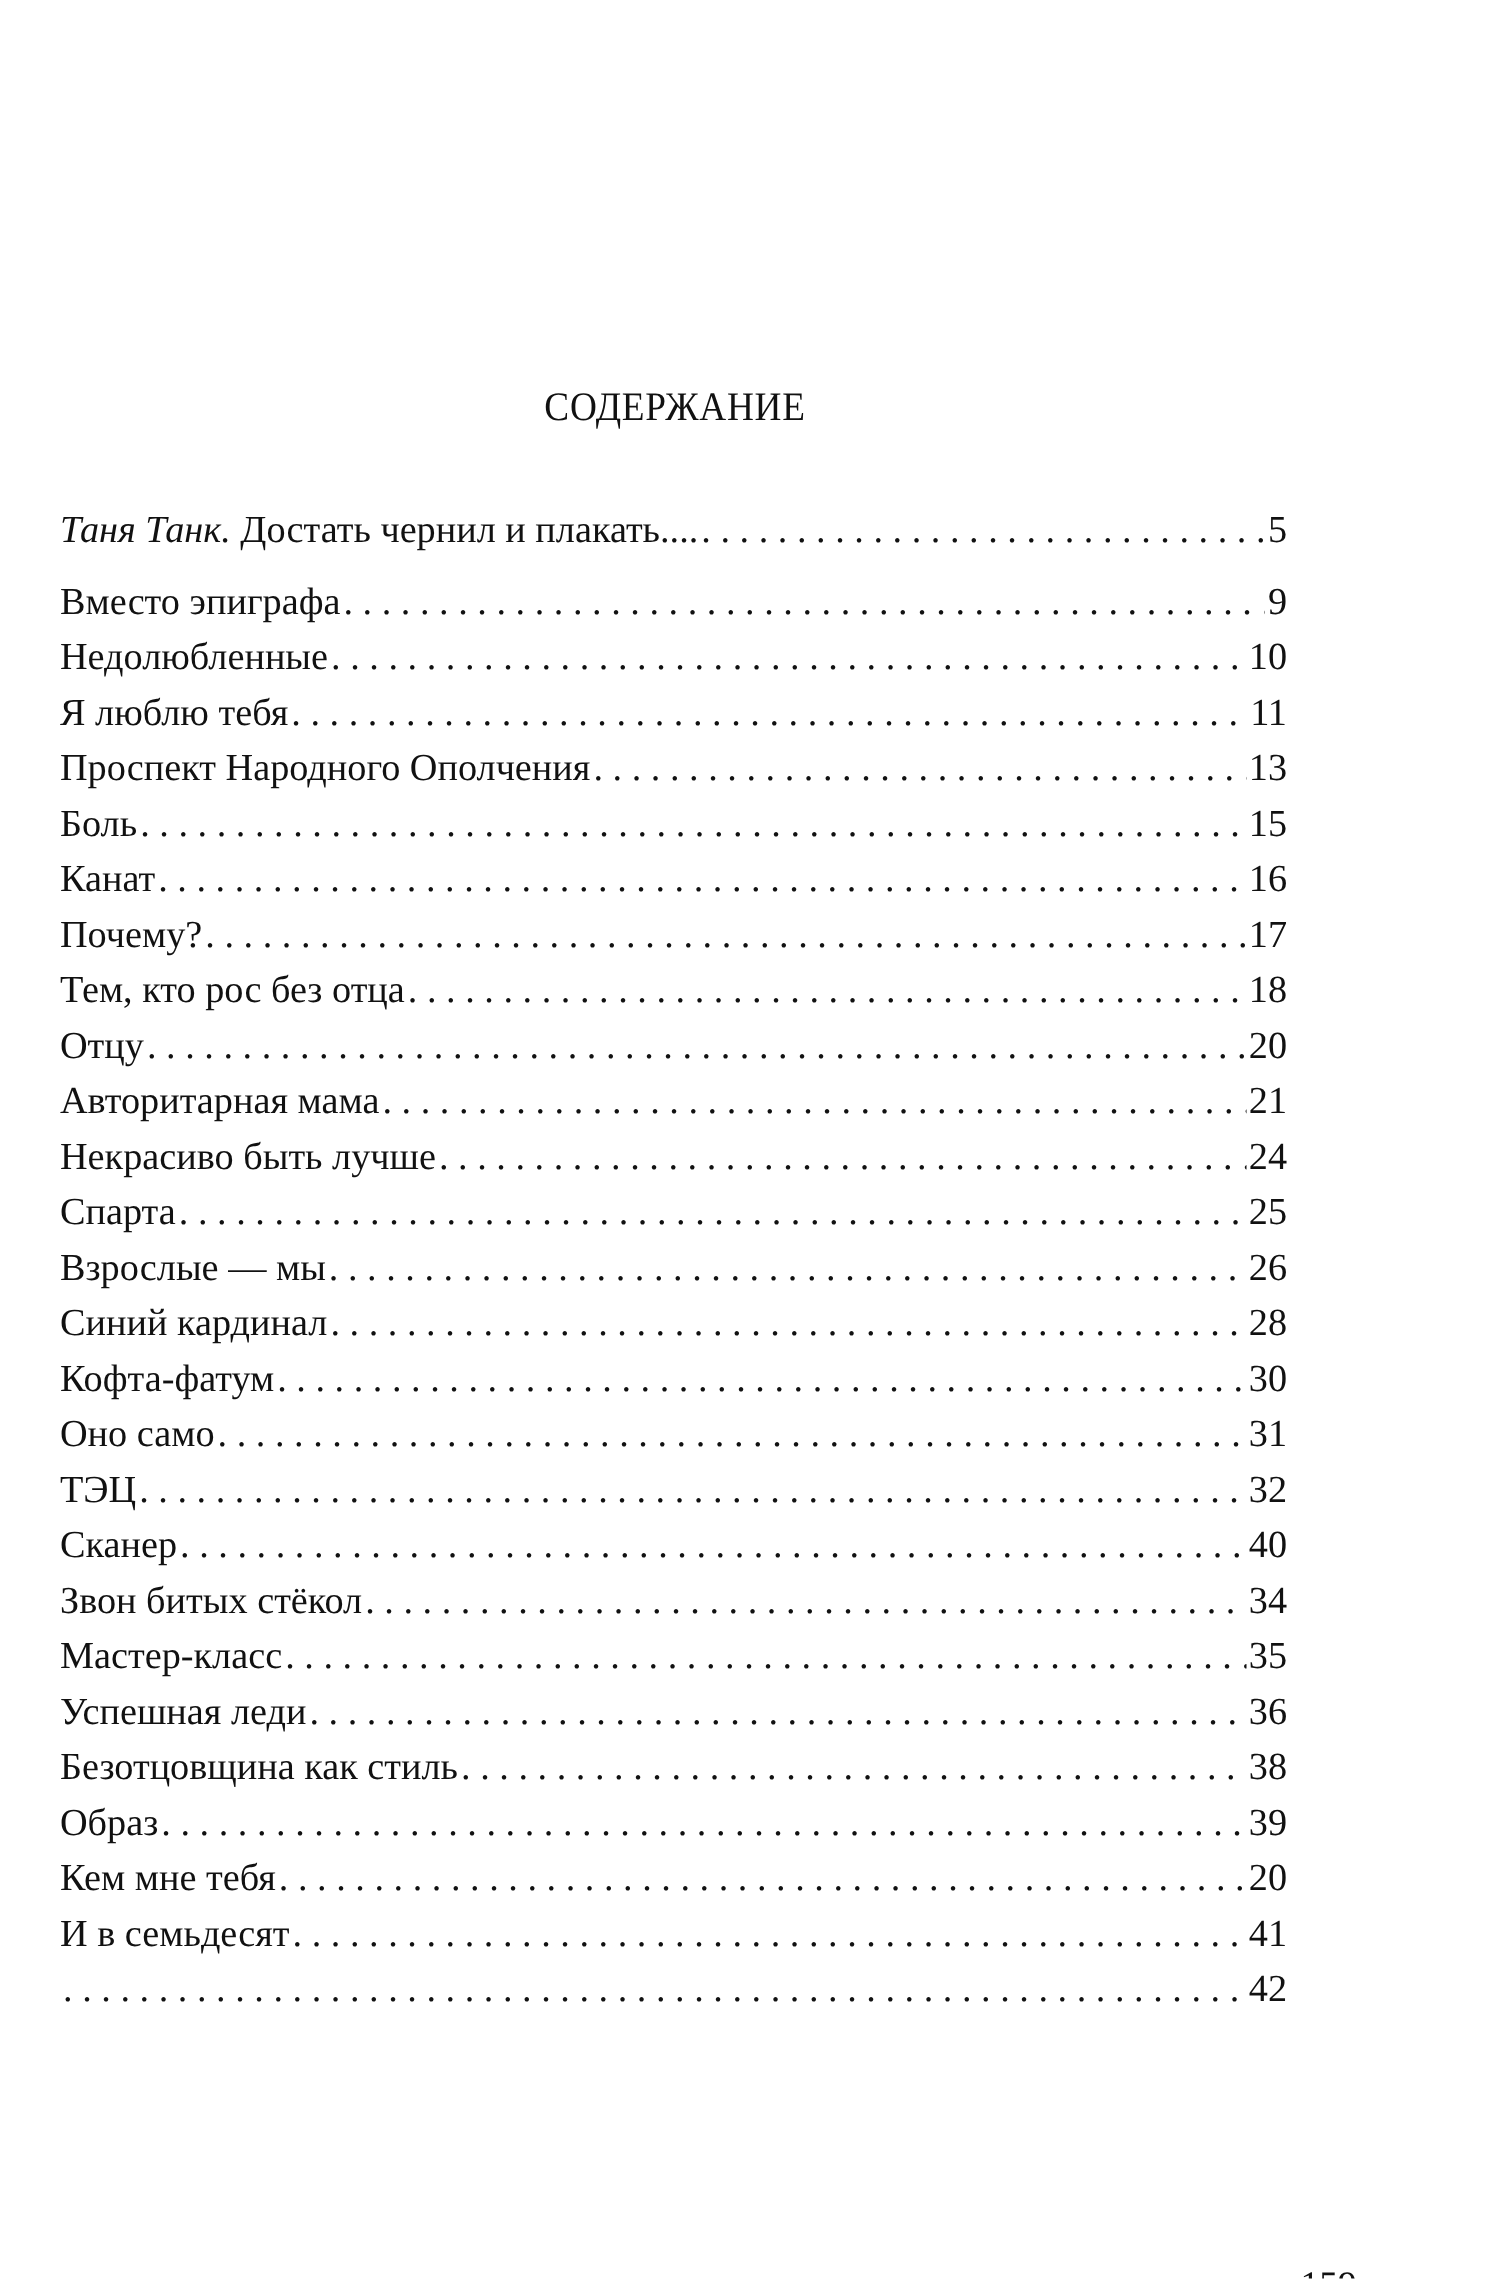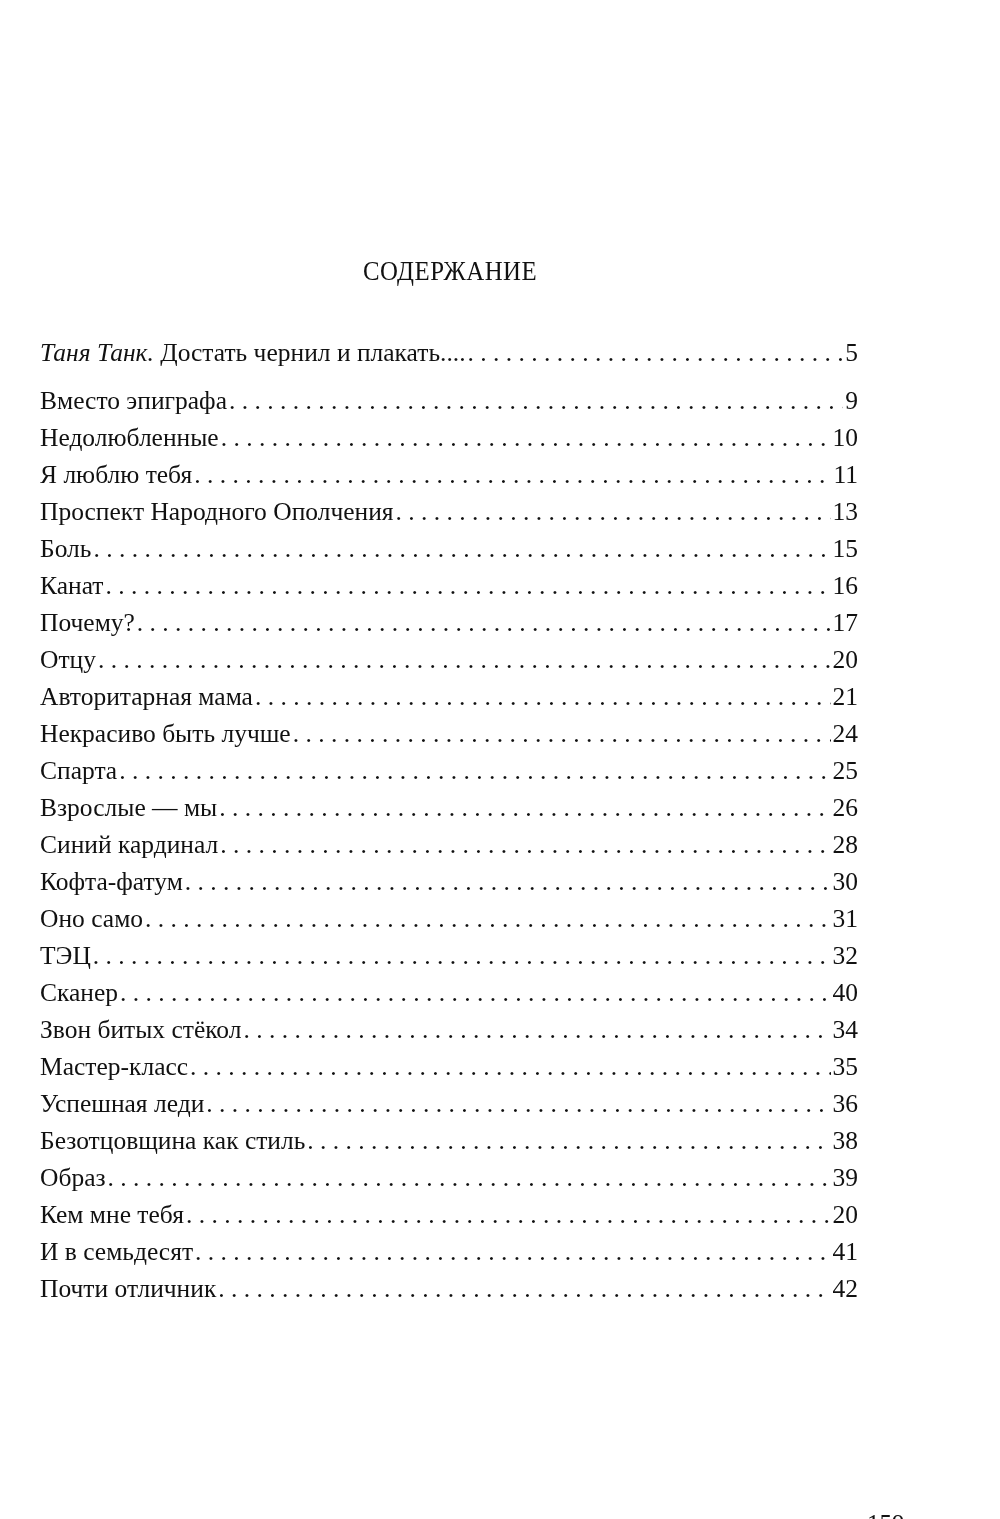--- a/index.html
+++ b/index.html
@@ -114,20 +114,25 @@
         <span class="label">Канат</span>
         <span class="dots"></span>
         <span class="page">16</span>
       </div>
       <div class="row">
         <span class="label">Почему?</span>
         <span class="dots"></span>
         <span class="page">17</span>
       </div>
       <div class="row">
+        <span class="label">Тем, кто рос без отца</span>
+        <span class="dots"></span>
+        <span class="page">18</span>
+      </div>
+      <div class="row">
         <span class="label">Отцу</span>
         <span class="dots"></span>
         <span class="page">20</span>
       </div>
       <div class="row">
         <span class="label">Авторитарная мама</span>
         <span class="dots"></span>
         <span class="page">21</span>
       </div>
       <div class="row">
@@ -199,20 +204,19 @@
         <span class="label">Кем мне тебя</span>
         <span class="dots"></span>
         <span class="page">20</span>
       </div>
       <div class="row">
         <span class="label">И в семьдесят</span>
         <span class="dots"></span>
         <span class="page">41</span>
       </div>
       <div class="row">
-        <span class="label">Почти отличник</span>
         <span class="dots"></span>
         <span class="page">42</span>
       </div>
     </div>
 </div>
 
 <div class="folio">159</div>
 
 </body></html>

